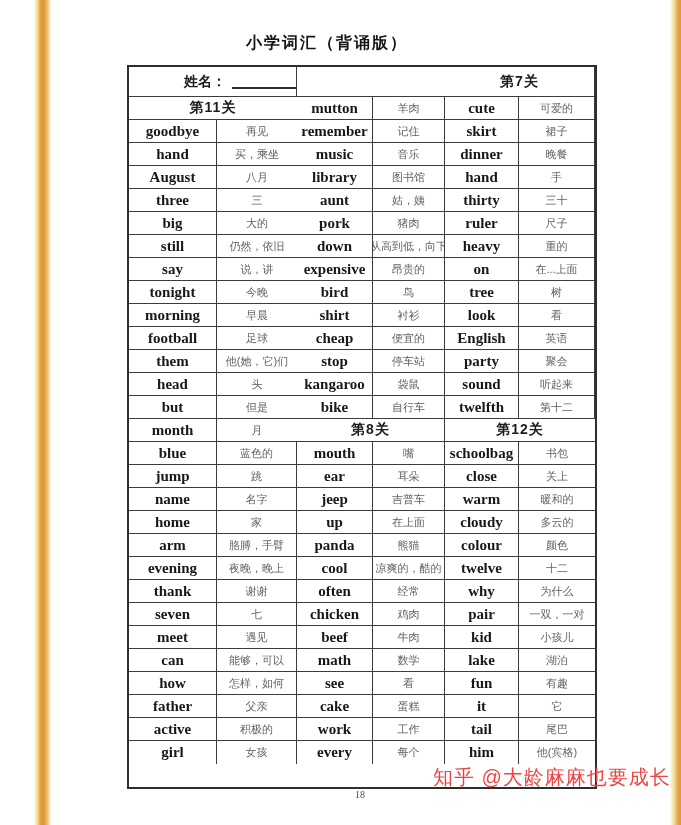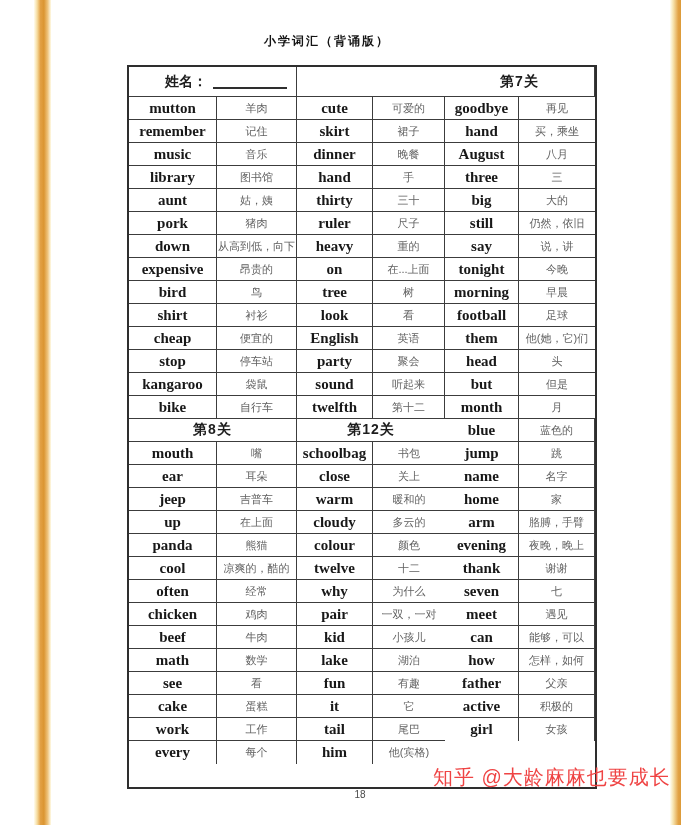--- a/index.html
+++ b/index.html
@@ -11,47 +11,47 @@
   .stripe-left{
     position:absolute;left:34px;top:0;width:17px;height:825px;
     background:linear-gradient(90deg,#fffdf0 0%,#f6dda2 18%,#e2a044 38%,#db9531 58%,#eec27b 80%,#fffbe6 100%);
   }
   .stripe-right{
     position:absolute;right:0;top:0;width:11px;height:825px;
     background:linear-gradient(90deg,#fffef4 0%,#f7e5b0 28%,#e2a345 75%,#dc9a38 100%);
   }
   .title{
     position:absolute;top:33px;left:94px;width:466px;text-align:center;
-    font-size:12px;font-weight:700;color:#141414;letter-spacing:2px;white-space:nowrap;
+    font-size:16px;font-weight:700;color:#141414;letter-spacing:2px;white-space:nowrap;
   }
   
   .grid{
     position:absolute;left:127px;top:65px;background:#fff;
     display:grid;
     grid-template-columns:88px 80px 76px 72px 74px 76px;
     grid-template-rows:30px repeat(30,23px);
     border:2px solid #2e2e2e;
   }
   .c{
     border-right:1px solid #3c3c3c;border-bottom:1px solid #3c3c3c;
     display:flex;align-items:center;justify-content:center;
     overflow:hidden;white-space:nowrap;box-sizing:border-box;
   }
   .c.lastcol{border-right:none}
   .c.lastrow{border-bottom:none}
   .en{font-family:"Liberation Serif",serif;font-weight:700;font-size:15px;color:#181818}
   .zh{font-size:11px;color:#616161}
   .sec{font-size:14px;font-weight:700;color:#1d1d1d;letter-spacing:1px}
   .hd{font-size:14px;font-weight:600;color:#1d1d1d;justify-content:flex-start}
-  .hd.name{padding-left:36px}
+  .hd.name{padding-left:55px}
   .hd.date{padding-left:3px}
   .uline{display:inline-block;width:74px;height:13px;border-bottom:2px solid #2e2e2e;margin-left:6px}
   .pagenum{
     position:absolute;top:789px;left:127px;width:466px;text-align:center;
-    font-size:10px;color:#4a4a4a;font-family:Liberation Sans, sans-serif;
+    font-size:10px;color:#4a4a4a;font-family:Liberation Serif, serif;
   }
   .wm{
     position:absolute;top:764px;left:433px;font-size:20px;color:#ef4444;
     letter-spacing:1px;white-space:nowrap;
   }
 </style>
 </head>
 <body>
 
 <div class="stripe-left"></div>
@@ -59,20 +59,21 @@
 
 <div class="title">小学词汇（背诵版）</div>
 
 <div class="grid">
     <div class="c hd name" style="grid-column: span 2;">
       <span>姓名：</span>
       <span class="uline"></span>
     </div>
     <div class="c hd lastcol" style="grid-column: span 2;"></div>
     <div class="c sec" style="grid-column: span 2;">第7关</div>
+    <div class="c sec lastcol" style="grid-column: span 2;">第11关</div>
     <div class="c en">mutton</div>
     <div class="c zh">羊肉</div>
     <div class="c en">cute</div>
     <div class="c zh">可爱的</div>
     <div class="c en">goodbye</div>
     <div class="c zh lastcol">再见</div>
     <div class="c en">remember</div>
     <div class="c zh">记住</div>
     <div class="c en">skirt</div>
     <div class="c zh">裙子</div>

